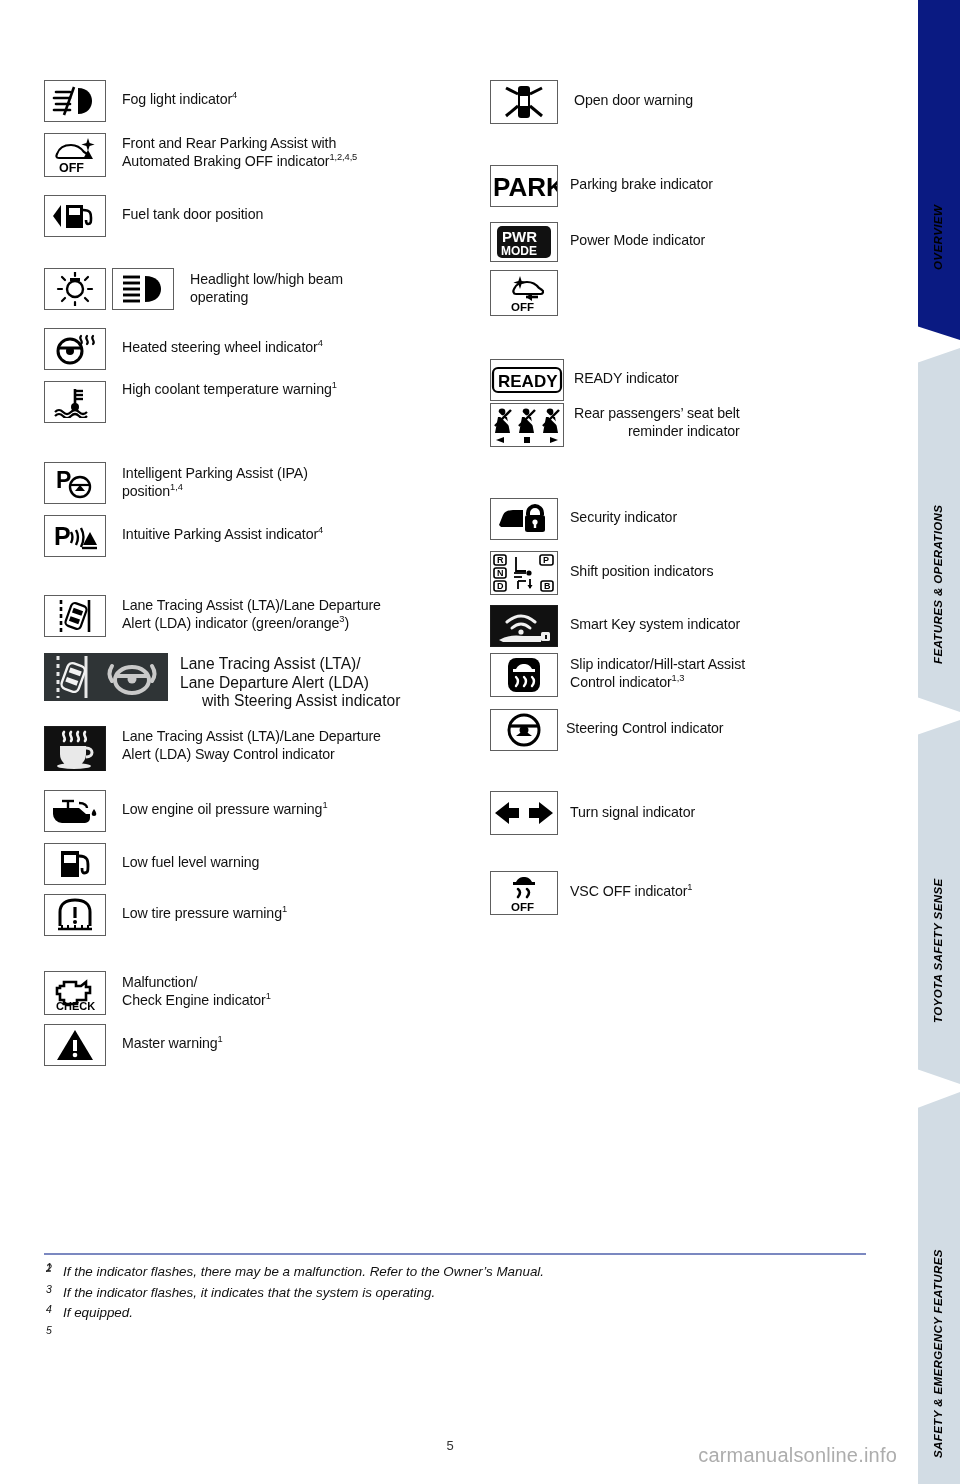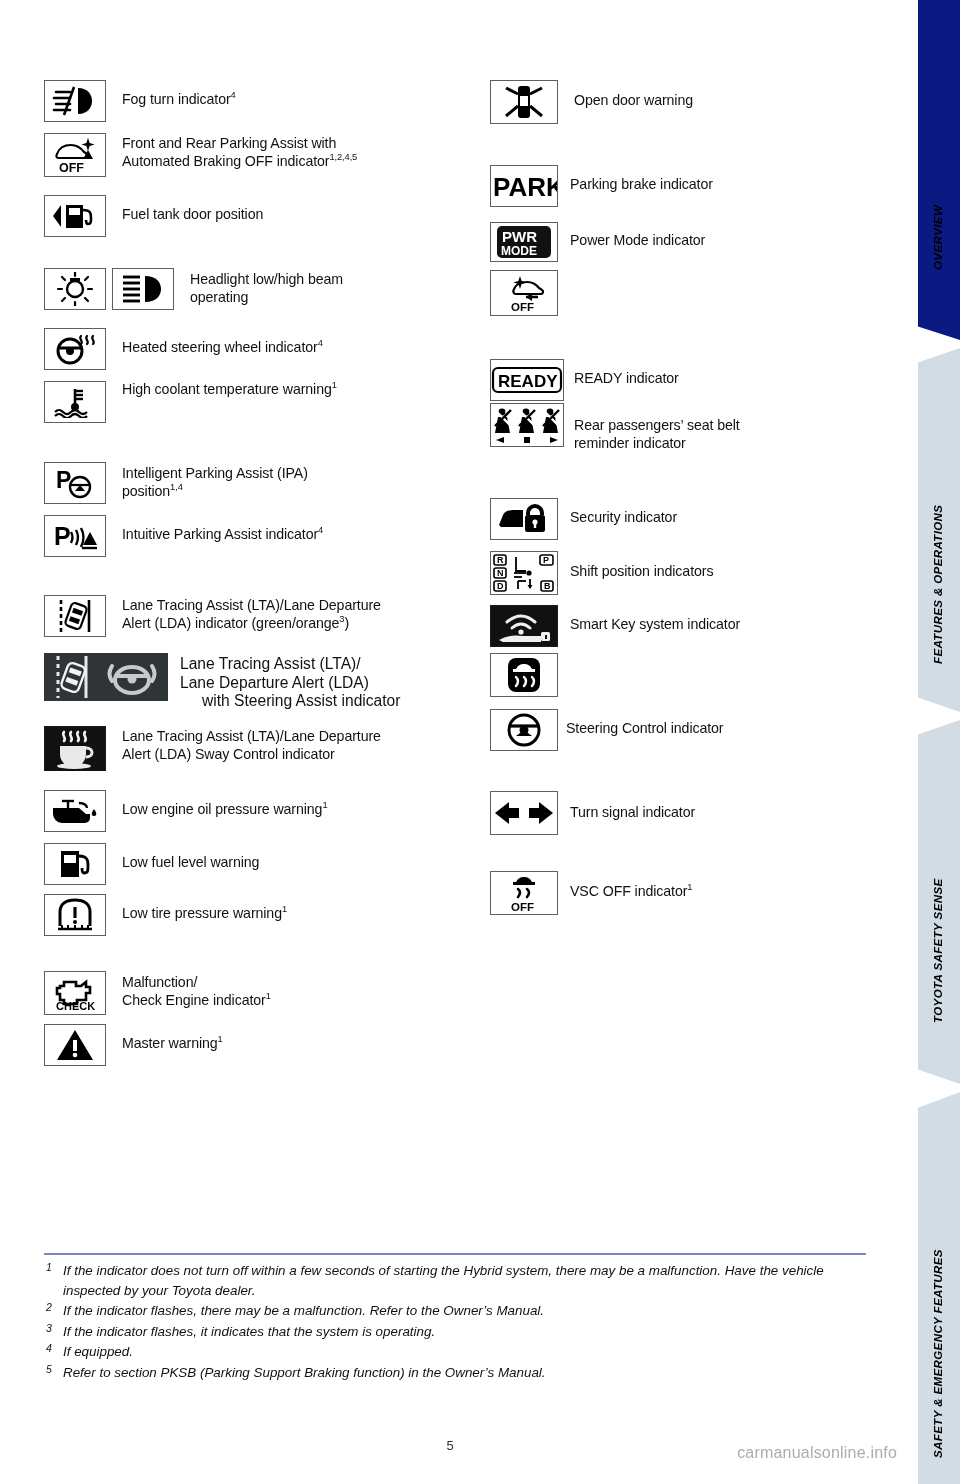--- a/index.html
+++ b/index.html
@@ -79,21 +79,21 @@
     position: absolute; left: 0; top: -3px;
     font-size: 10.5px; font-style: italic;
   }
   .pagenum {
     position: absolute; left: 0; right: 0; top: 1438px;
     text-align: center; font-size: 13px; color: #333;
     width: 900px;
   }
   .watermark {
     position: absolute; right: 63px; top: 1444px;
-    font-size: 16px; color: #adadad;
+    font-size: 20px; color: #adadad;
     letter-spacing: .2px;
   }
 
   svg { display:block; }
 </style>
 </head>
 <body>
 
 <div class="page">
 
@@ -129,21 +129,21 @@
           <g stroke="#000" stroke-width="2.6" stroke-linecap="round">
             <path d="M4 6 h14"></path>
               <path d="M2 12 h16"></path>
               <path d="M4 18 h14"></path>
               <path d="M2 24 h16"></path>
           </g>
           <path d="M22 1 L12 29" stroke="#000" stroke-width="2.6"></path>
         </svg>
       </div>
       <div class="rowlabel" style="margin-left:16px;margin-top:11px;">
-        <span>Fog turn indicator</span><sup>4</sup>
+        <span>Fog light indicator</span><sup>4</sup>
       </div>
     </div>
 
     <div class="row" style="top:133px;left:0;">
       <div class="iconbox" style="width:62px;height:44px;">
         <svg width="50" height="38" viewBox="0 0 50 38">
           <path d="M7 18 C9 12 14 9 21 9 C27 9 31 12 34 16 L37 18 C39 19 38 22 36 22 L9 22 C6 22 6 20 7 18 Z" fill="none" stroke="#000" stroke-width="2.2"></path>
           <path d="M38 2 l1.6 5 5 1.4 -5 1.6 -1.6 5 -1.6 -5 -5 -1.6 5 -1.4 z" fill="#000"></path>
           <path d="M38 14 l5 9 -10 0 z" fill="#000"></path>
           <text x="9" y="36" font-family="Liberation Sans, sans-serif" font-size="12.5" font-weight="bold" fill="#000">OFF</text>
@@ -495,21 +495,21 @@
               <path d="M5 11 h9 l3 16 h-15 z"></path>
               <path d="M2 4 L18 20" stroke="#fff" stroke-width="2.4"></path>
               <path d="M2 20 L18 4" stroke="#000" stroke-width="2.4"></path>
             </g>
             <path d="M13 32 l-8 3 8 3 z"></path>
             <rect x="33" y="32" width="6" height="6"></rect>
             <path d="M59 32 l8 3 -8 3 z"></path>
           </g>
         </svg>
       </div>
-      <div class="rowlabel" style="margin-left:10px;margin-top:14px;">
+      <div class="rowlabel" style="margin-left:10px;margin-top:2px;text-align:right;">
         <div>Rear passengers’ seat belt</div>
         <div>reminder indicator</div>
       </div>
     </div>
 
     <div class="row" style="top:498px;left:0;">
       <div class="iconbox" style="width:68px;height:42px;">
         <svg width="54" height="32" viewBox="0 0 54 32">
           <path d="M2 22 L6 12 C8 8 12 7 18 7 h8 v17 H4 Z" fill="#000"></path>
           <path d="M31 12 v-2 a7 7 0 0 1 14 0 v2" fill="none" stroke="#000" stroke-width="4"></path>
@@ -576,20 +576,24 @@
           <rect x="8" y="2" width="32" height="34" rx="8" fill="#000"></rect>
           <path d="M16 13 C18 9 21 8 24 8 C27 8 30 9 32 13 Z" fill="#fff"></path>
           <rect x="13" y="13" width="22" height="3" fill="#fff"></rect>
           <g stroke="#fff" stroke-width="2.4" fill="none" stroke-linecap="round">
             <path d="M16 30 q4 -5 0 -9"></path>
             <path d="M24 30 q4 -5 0 -9"></path>
             <path d="M32 30 q4 -5 0 -9"></path>
           </g>
         </svg>
       </div>
+      <div class="rowlabel" style="margin-left:12px;margin-top:3px;">
+        <div>Slip indicator/Hill-start Assist</div>
+        <div><span>Control indicator</span><sup>1,3</sup></div>
+      </div>
     </div>
 
     <div class="row" style="top:709px;left:0;">
       <div class="iconbox" style="width:68px;height:42px;">
         <svg width="40" height="36" viewBox="0 0 40 36">
           <circle cx="20" cy="18" r="15" fill="none" stroke="#000" stroke-width="3"></circle>
           <circle cx="20" cy="18" r="4.5" fill="#000"></circle>
           <path d="M6 14 h28" stroke="#000" stroke-width="3.2"></path>
           <path d="M20 18 l-8 6 h16 z" fill="#000"></path>
         </svg>
@@ -622,36 +626,34 @@
       <div class="rowlabel" style="margin-left:12px;margin-top:12px;">
         <span>VSC OFF indicator</span><sup>1</sup>
       </div>
     </div>
   </div>
 
   <div class="fn-rule"></div>
   <div class="footnotes">
     <div class="fn">
       <span class="num">1</span>
-      <span>If the indicator does not turn off within a few seconds of starting the Hybrid system, there may be a malfunction. Have the vehicle inspected by your Toyota dealer.</span>
     </div>
     <div class="fn">
       <span class="num">2</span>
       <span>If the indicator flashes, there may be a malfunction. Refer to the Owner’s Manual.</span>
     </div>
     <div class="fn">
       <span class="num">3</span>
       <span>If the indicator flashes, it indicates that the system is operating.</span>
     </div>
     <div class="fn">
       <span class="num">4</span>
       <span>If equipped.</span>
     </div>
     <div class="fn">
       <span class="num">5</span>
-      <span>Refer to section PKSB (Parking Support Braking function) in the Owner’s Manual.</span>
     </div>
   </div>
 
   <div class="pagenum">5</div>
   <div class="watermark">carmanualsonline.info</div>
 
 </div>
 
 </body></html>

